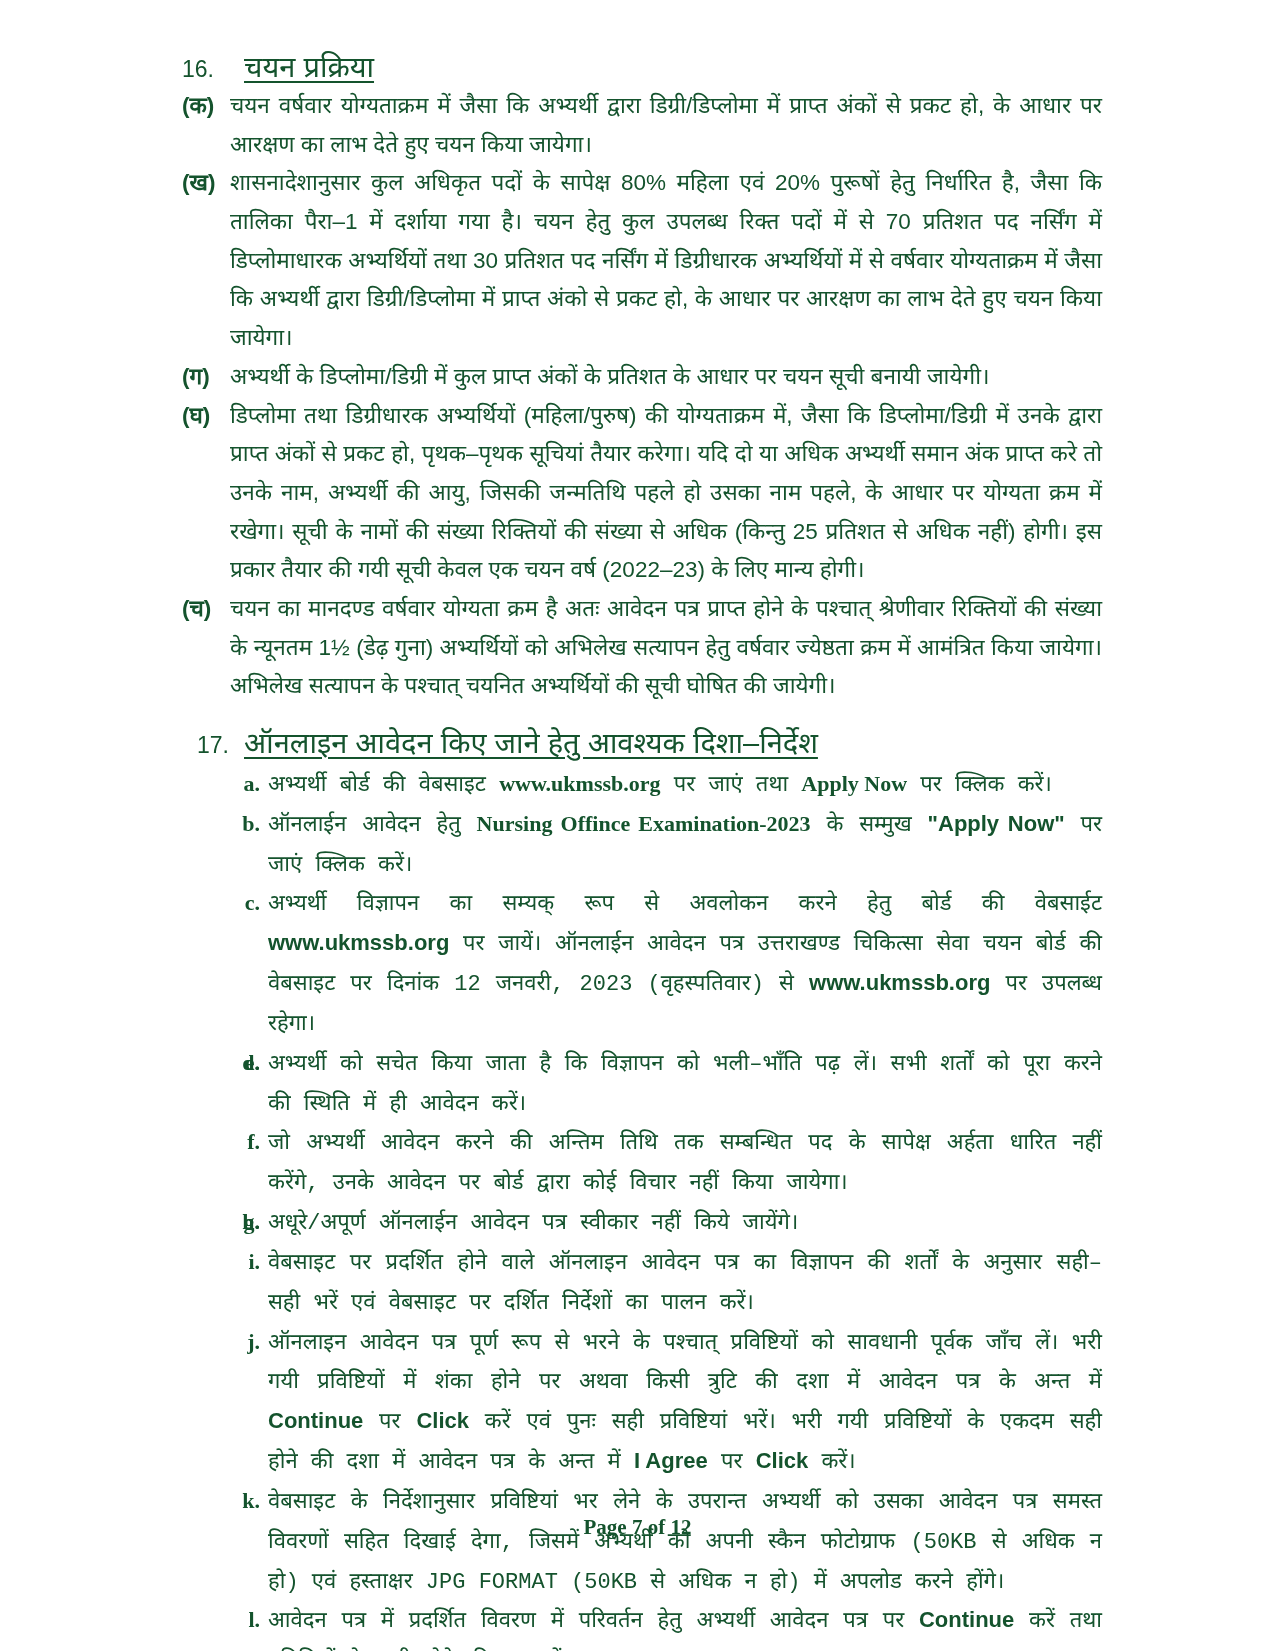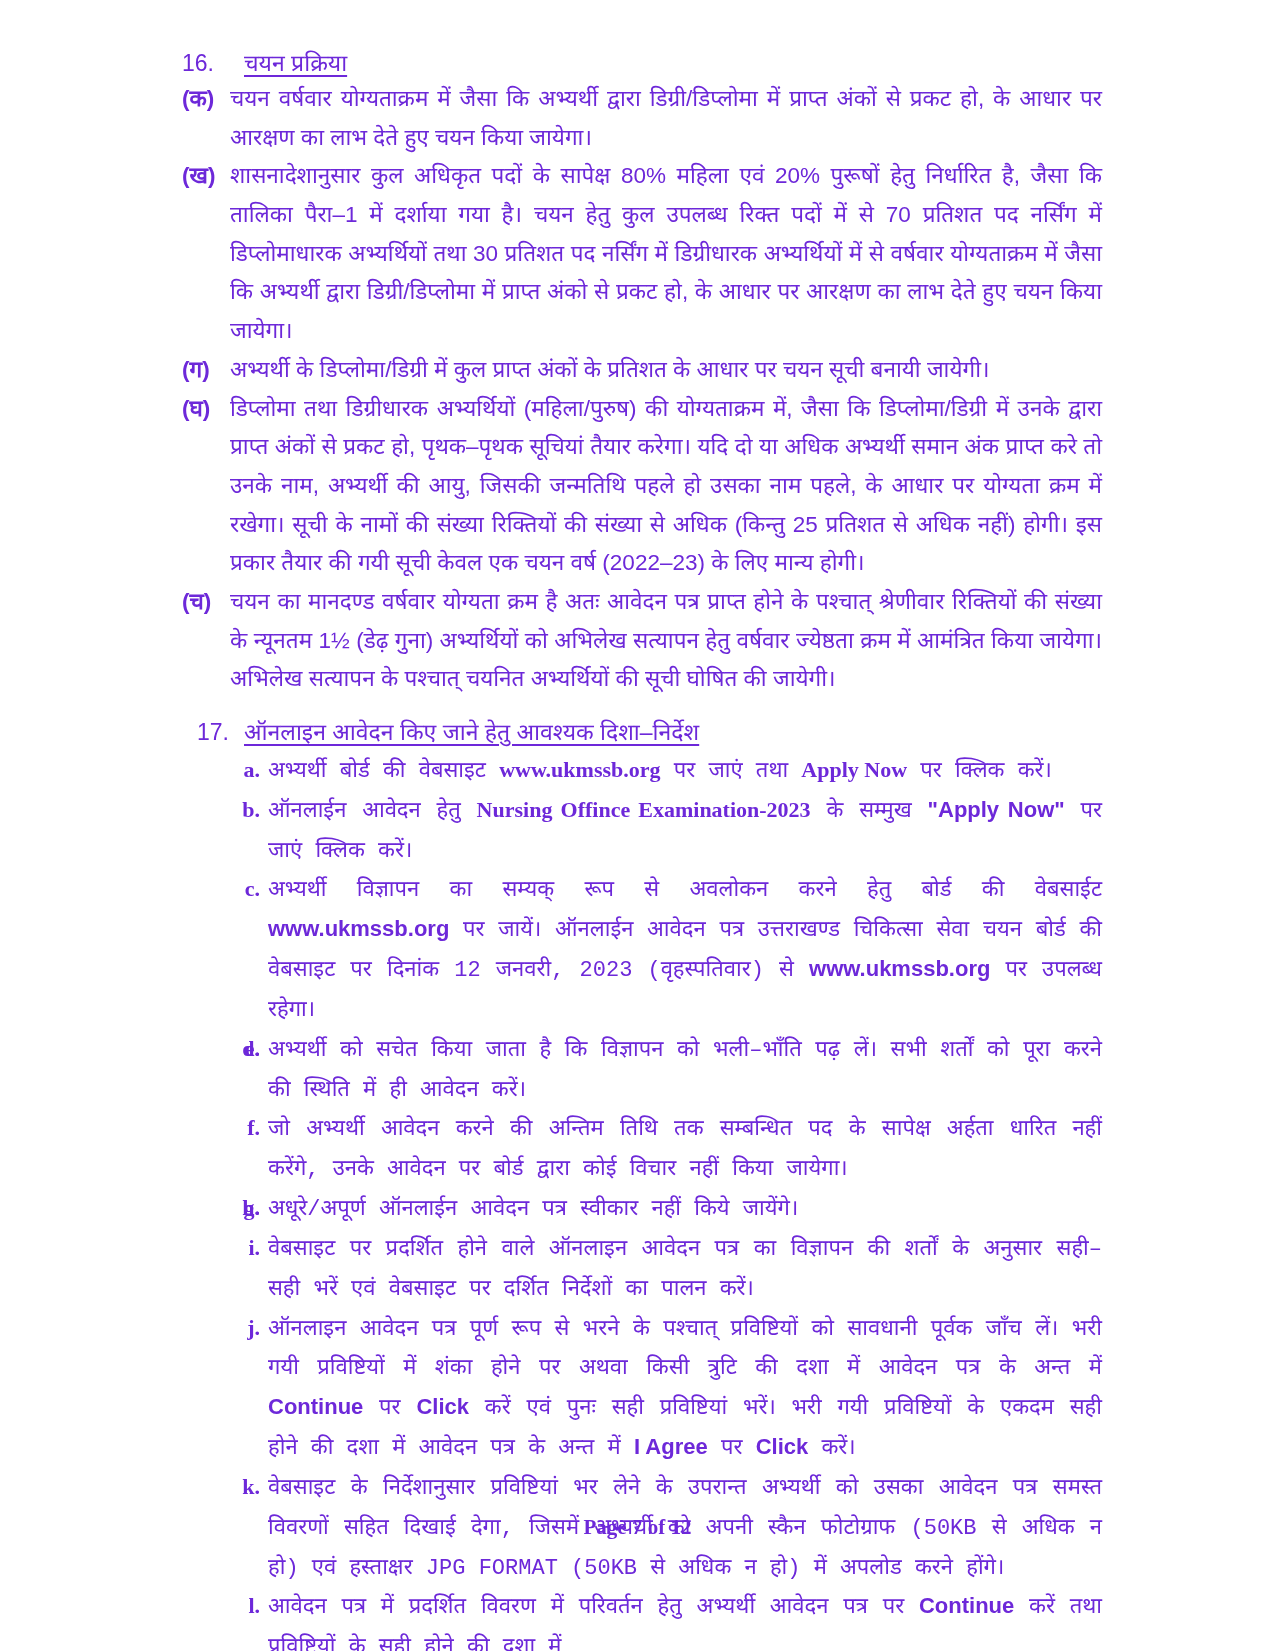--- a/index.html
+++ b/index.html
@@ -7,21 +7,21 @@
     padding: 0;
     background: #ffffff;
   }
   .page {
     position: relative;
     width: 1275px;
     height: 1651px;
     margin: 0 auto;
     background: #ffffff;
     font-family: "Liberation Serif", "DejaVu Serif", serif;
-    color: #6d28d9;
+    color: #14532d;
     overflow: hidden;
   }
   .content {
     position: absolute;
     left: 182px;
     top: 46px;
     width: 920px;
   }
 
   
@@ -31,21 +31,21 @@
     margin-bottom: 2px;
   }
   .sec-num {
     width: 62px;
     flex: 0 0 62px;
     font-size: 23px;
     font-family: "Liberation Sans", sans-serif;
     letter-spacing: 0px;
   }
   .sec-title {
-    font-size: 23px;
+    font-size: 29px;
     font-family: "Liberation Sans", sans-serif;
     text-decoration: underline;
     text-underline-offset: 4px;
     font-weight: 400;
   }
 
   
   .para {
     position: relative;
     padding-left: 48px;

